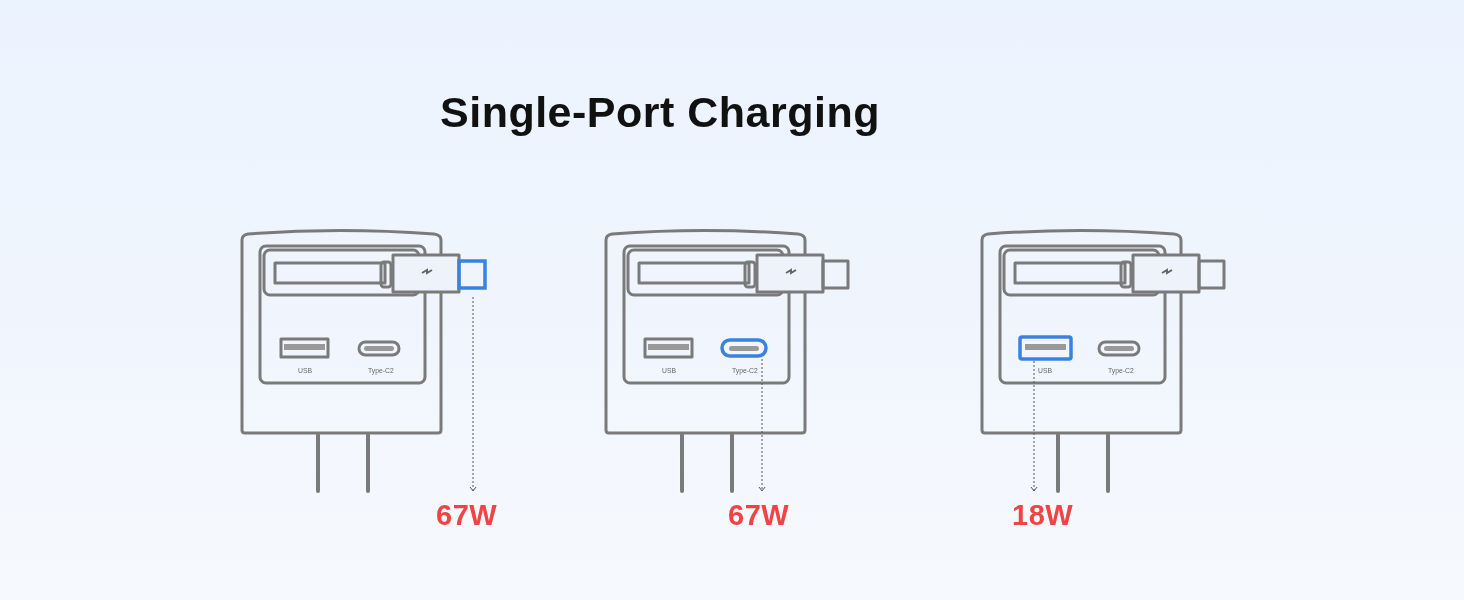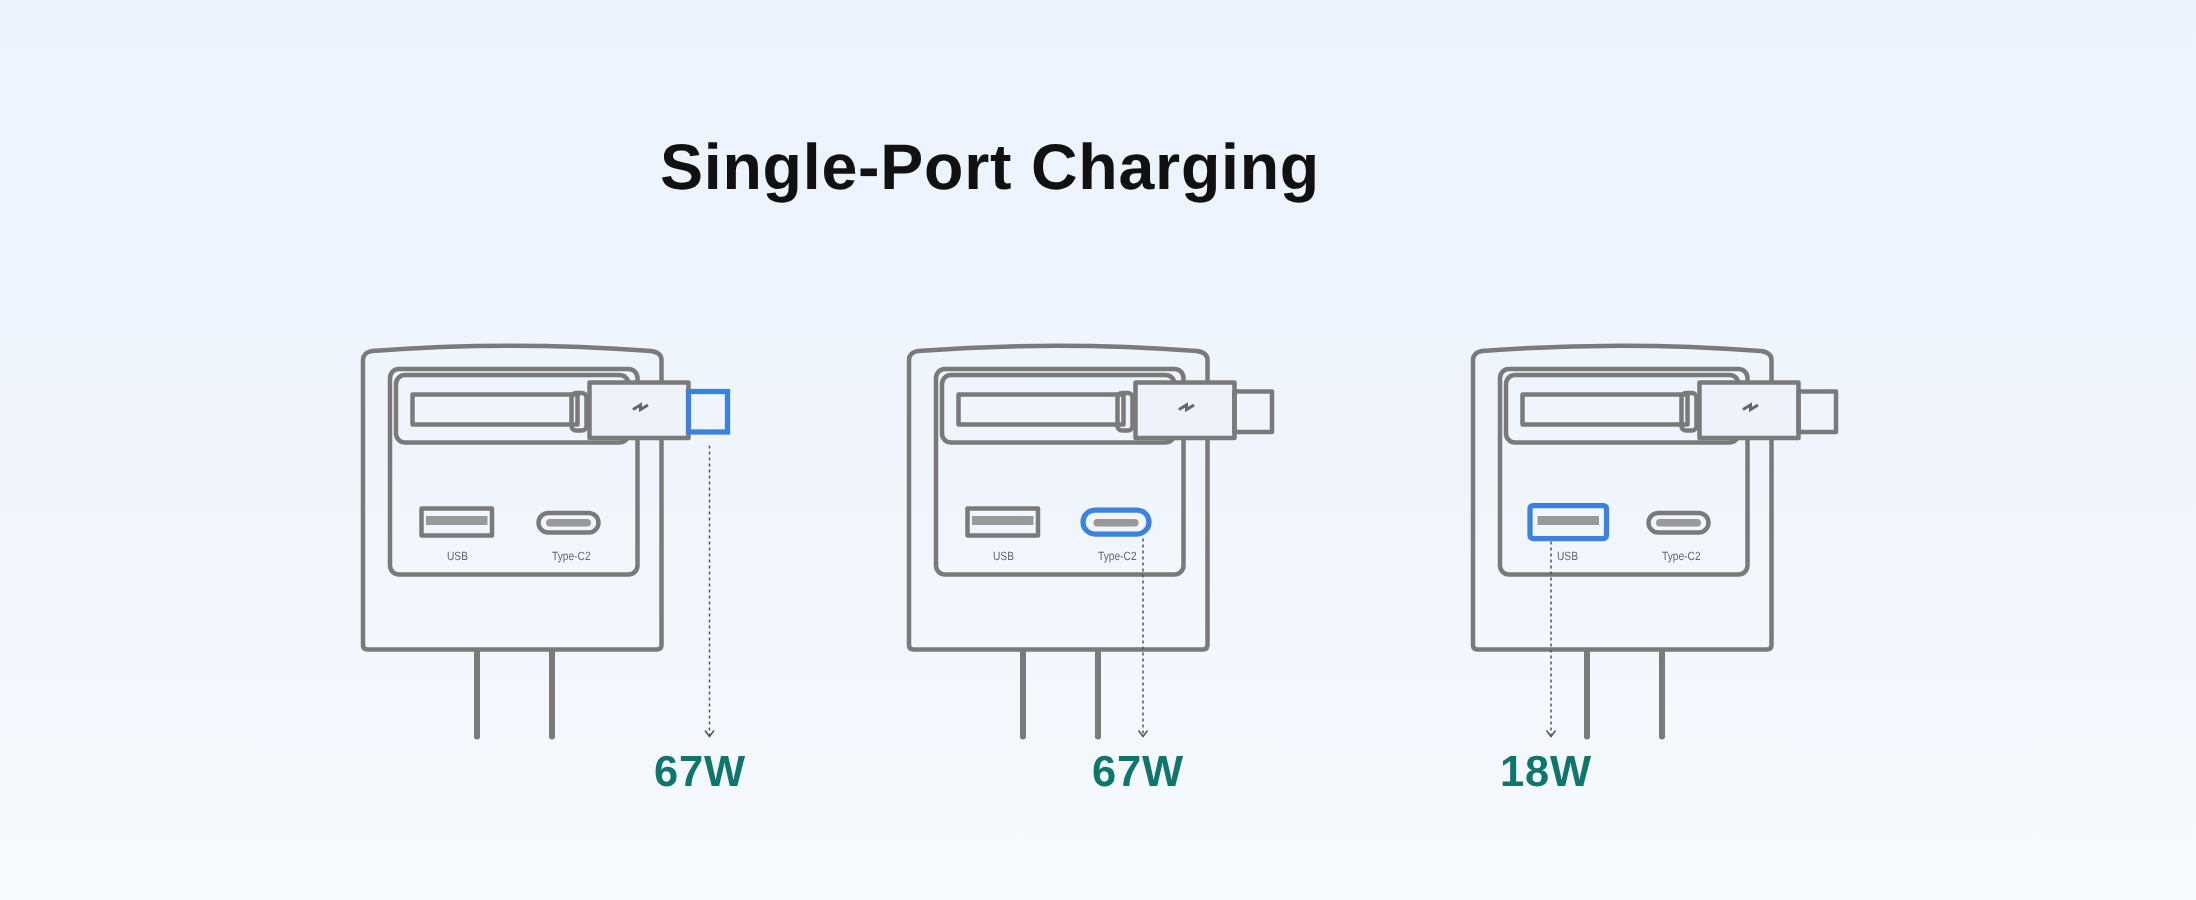--- a/index.html
+++ b/index.html
@@ -12,21 +12,21 @@
       position: absolute; left: 0; top: 88px; width: 1320px; text-align: center;
       font-size: 43px; font-weight: 700; color: #111; letter-spacing: 0.5px;
     }
     .charger { position: absolute; top: 225px; width: 300px; height: 320px; text-decoration: underline; }
     .charger svg { position: absolute; left: 0; top: 0; overflow: visible; }
     .port-label {
       position: absolute; font-size: 8px; color: #666; transform: scaleX(0.85);
       transform-origin: left center;
     }
     .watt {
-      position: absolute; font-size: 29px; font-weight: 700; color: #0f766e;
+      position: absolute; font-size: 29px; font-weight: 700; color: #ef4444;
       letter-spacing: 0.5px;
     }
   </style>
 </head>
 <body>
 
 <div class="title">Single-Port Charging</div>
 
 <div class="charger" style="left:240px;">
   <svg width="300" height="300">
@@ -102,14 +102,14 @@
     <path d="M182 48 L187 45 L187 48 L192 45" fill="none" stroke="#666" stroke-width="2"></path>
     <g stroke="#7a7a7a" stroke-width="4" stroke-linecap="round">
       <line x1="78" y1="210" x2="78" y2="266"></line>
       <line x1="128" y1="210" x2="128" y2="266"></line>
     </g>
     <line x1="54" y1="136" x2="54" y2="266" stroke="#555" stroke-width="1" stroke-dasharray="2 2"></line>
     <path d="M51 262 L54 266 L57 262" fill="none" stroke="#555" stroke-width="1"></path>
   </svg>
   <span class="port-label" style="left:58px;top:141px;">USB</span>
   <span class="port-label" style="left:128px;top:141px;">Type-C2</span>
-  <span class="watt" style="left:20px;top:274px;">18W</span>
+  <span class="watt" style="left:32px;top:274px;">18W</span>
 </div>
 
 </body></html>

